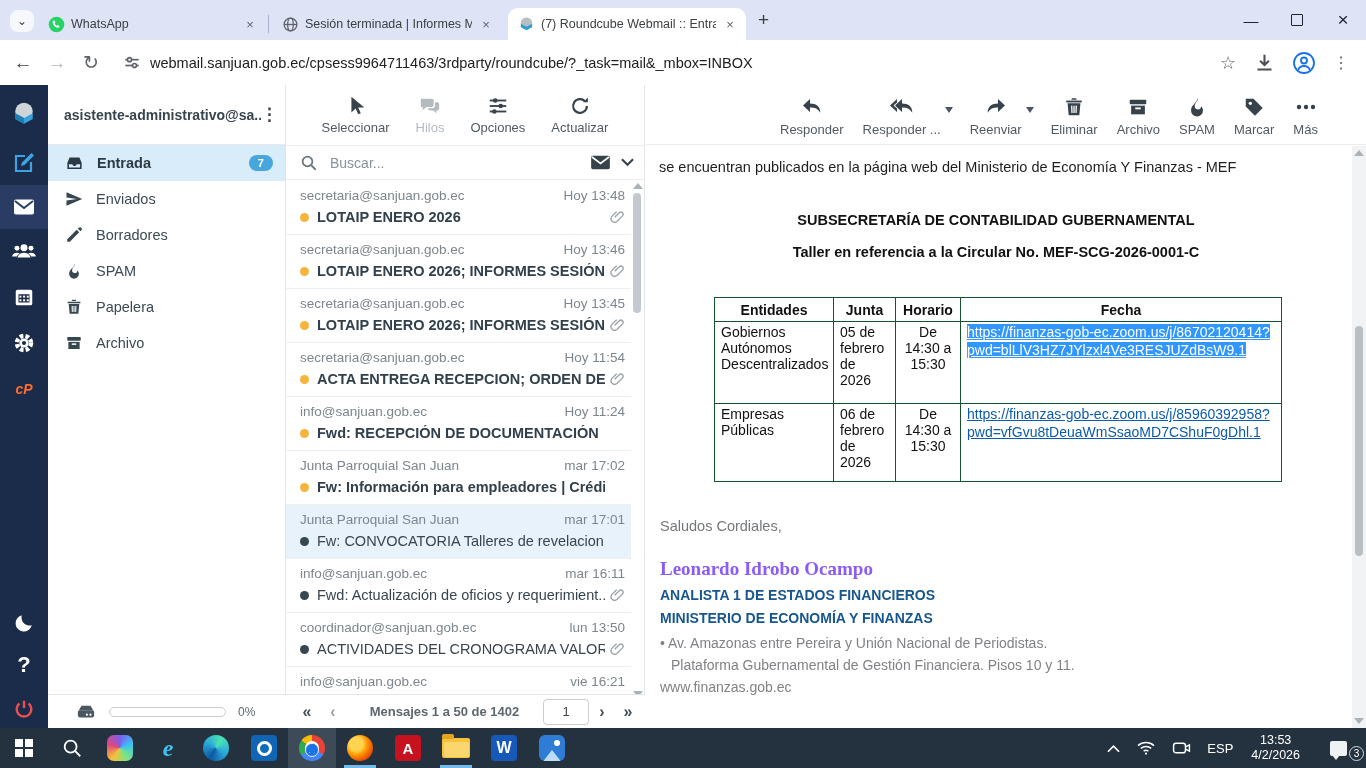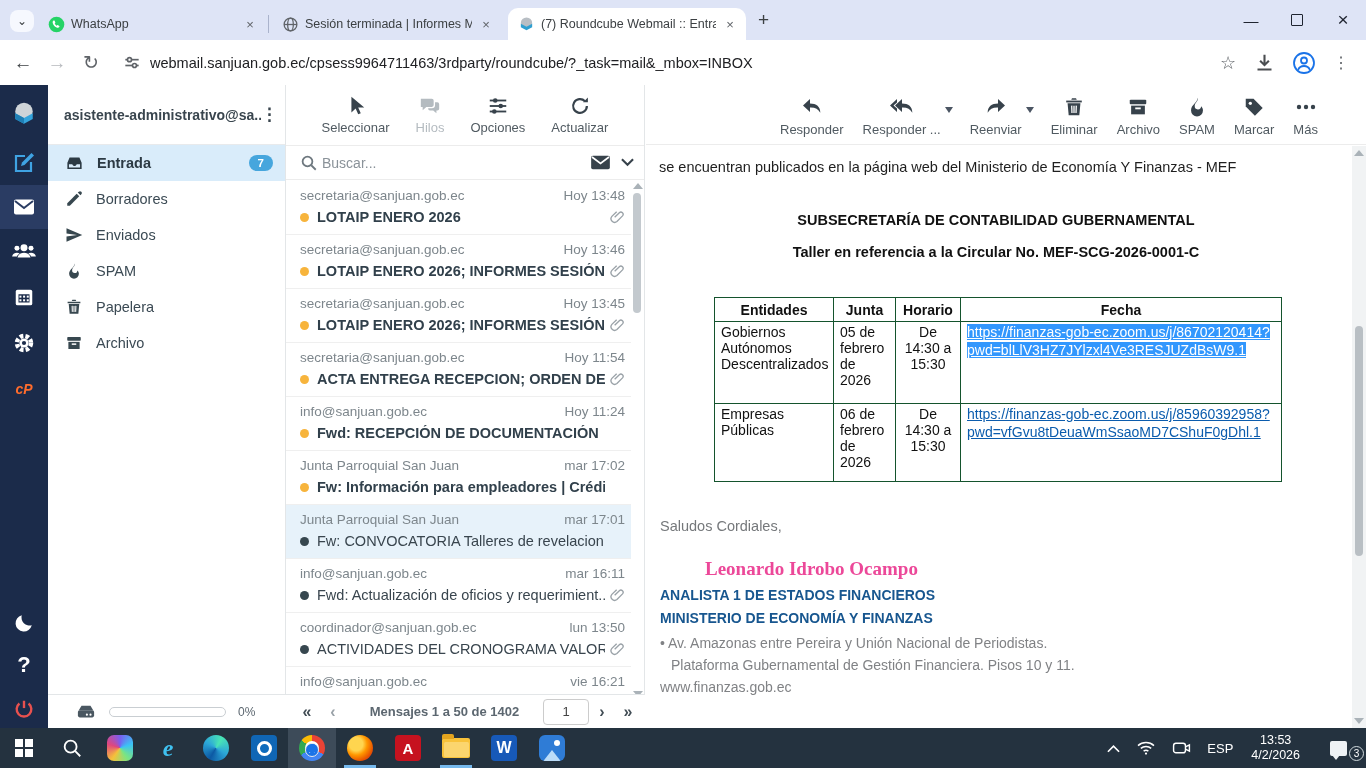--- a/index.html
+++ b/index.html
@@ -47,21 +47,21 @@
   .quota{position:absolute;left:0;bottom:0;width:238px;height:33px;border-top:1px solid #e3e6e8;display:flex;align-items:center;background:#fff;}
   .qbar{width:115px;height:8px;border:1px solid #c9ced2;border-radius:5px;margin-left:12px;background:#fff;}
   .qtext{font-size:12px;color:#5c6770;margin-left:12px;}
 
   
   .msgcol{position:absolute;left:286px;top:0;width:359px;height:643px;background:#fff;border-right:1px solid #e3e6e8;box-sizing:border-box;}
   .listbar{height:60px;display:flex;align-items:flex-start;justify-content:center;gap:26px;padding-top:10px;box-sizing:border-box;}
   .tbtn{display:flex;flex-direction:column;align-items:center;gap:3px;font-size:13px;color:#505a61;}
   .tbtn.disabled{color:#b4bbc0;}
   .searchrow{height:35px;border-top:1px solid #ececec;border-bottom:1px solid #ececec;display:flex;align-items:center;padding:0 10px 0 14px;box-sizing:border-box;}
-  .searchrow input{border:0;outline:0;font-size:14px;color:#444;flex:1;margin-left:2px;font-family:inherit;background:transparent;}
+  .searchrow input{border:0;outline:0;font-size:14px;color:#444;flex:1;margin-left:10px;font-family:inherit;background:transparent;}
   .searchrow input::placeholder{color:#8a9299;}
   .rows{position:absolute;left:0;top:96px;width:345px;height:518px;overflow:hidden;}
   .msg{height:54px;border-bottom:1px solid #efefef;padding:7px 6px 0 14px;box-sizing:border-box;}
   .msg.selected{background:#e7f2fa;}
   .m1{display:flex;font-size:13.5px;color:#7d868c;}
   .m1 .from{flex:1;white-space:nowrap;overflow:hidden;}
   .m1 .date{margin-left:8px;}
   .m2{display:flex;align-items:center;margin-top:6px;}
   .dot{width:9px;height:9px;border-radius:5px;background:#37474f;flex:none;margin-right:8px;}
   .dot.dot-unread{background:#f7b43c;}
@@ -90,21 +90,21 @@
   table.sched{border-collapse:collapse;margin:37px 0 0 68px;table-layout:fixed;width:567px;font-size:14px;color:#111;}
   table.sched th,table.sched td{border:1px solid #14532d;vertical-align:top;padding:2px 6px;box-sizing:border-box;}
   table.sched th{font-weight:bold;text-align:center;height:24px;vertical-align:middle;padding:2px;}
   .c-ent{width:119px}.c-fec{width:62px}.c-hor{width:65px}.c-lnk{width:321px}
   td.ctr{text-align:center}
   .zlink{color:#0b5cad;text-decoration:underline;word-break:break-all;line-height:1.25;}
   .zlink.hl{background:#3297fd;color:#fff;text-align:center;}
   .row1td{height:82px}.row2td{height:78px}
   .closing{color:#75787b;margin:36px 0 0 14px;}
   .sig{margin-left:14px;}
-  .signame{font-family:"Liberation Serif",serif;font-weight:bold;font-size:19px;color:#ec4899;margin-top:24px;margin-left:45px;}
+  .signame{font-family:"Liberation Serif",serif;font-weight:bold;font-size:19px;color:#8b5cf6;margin-top:24px;}
   .sigtitle{color:#17568f;font-weight:bold;font-size:14px;margin-top:7px;}
   .sigline{color:#808285;font-size:14px;margin-top:6px;}
   .sigline .ind{margin-left:11px;}
   .rp-scroll{position:absolute;right:0;top:61px;width:14px;height:582px;background:#f1f3f4;}
   .rp-scroll .thumb{position:absolute;left:3px;top:180px;width:8px;height:230px;background:#b9bfc4;border-radius:4px;}
 
   
   .taskbar{position:absolute;left:0;top:728px;width:1366px;height:40px;background:#24323f;display:flex;align-items:center;}
   .task{width:48px;height:40px;display:flex;align-items:center;justify-content:center;position:relative;flex:none;}
   .task.open:after{content:"";position:absolute;left:8px;bottom:0;width:32px;height:3px;background:#76b9ed;}
@@ -278,30 +278,30 @@
       </div>
       <div class="folder active">
         <svg width="19" height="19" viewBox="0 0 24 24" fill="#2c3a44">
             <path d="M3 11l2.8-6.5h12.4L21 11v8H3zm2 2v4h14v-4h-4.2c-.5 1.4-1.6 2.2-2.8 2.2s-2.3-.8-2.8-2.2z" fill-rule="evenodd"></path>
           </svg>
         <span class="fname">Entrada</span>
         <span class="badge">7</span>
       </div>
       <div class="folder">
         <svg width="18" height="18" viewBox="0 0 24 24" fill="#37474f">
+            <path d="M2 21l21-9L2 3v7l14 2-14 2z"></path>
+          </svg>
+        <span class="fname">Enviados</span>
+      </div>
+      <div class="folder">
+        <svg width="18" height="18" viewBox="0 0 24 24" fill="#37474f">
             <path d="M3 17.6V21h3.4L19 8.4 15.6 5z"></path>
             <path d="M17 3.4L20.6 7l1.2-1.2a2.4 2.4 0 0 0-3.4-3.4z"></path>
           </svg>
         <span class="fname">Borradores</span>
-      </div>
-      <div class="folder">
-        <svg width="18" height="18" viewBox="0 0 24 24" fill="#37474f">
-            <path d="M2 21l21-9L2 3v7l14 2-14 2z"></path>
-          </svg>
-        <span class="fname">Enviados</span>
       </div>
       <div class="folder">
         <svg width="18" height="18" viewBox="0 0 24 24" fill="#37474f">
             <path d="M13 2c.6 3.8-3.5 5.2-3.5 9a3.5 3.5 0 0 0 7 .2c1.4 1.3 2 2.8 2 4.6a6.5 6.5 0 0 1-13 0C5.5 9.5 11.6 8.5 13 2z"></path>
           </svg>
         <span class="fname">SPAM</span>
       </div>
       <div class="folder">
         <svg width="18" height="18" viewBox="0 0 24 24" fill="#37474f">
             <path d="M5 8h14l-1.2 13H6.2z"></path>

